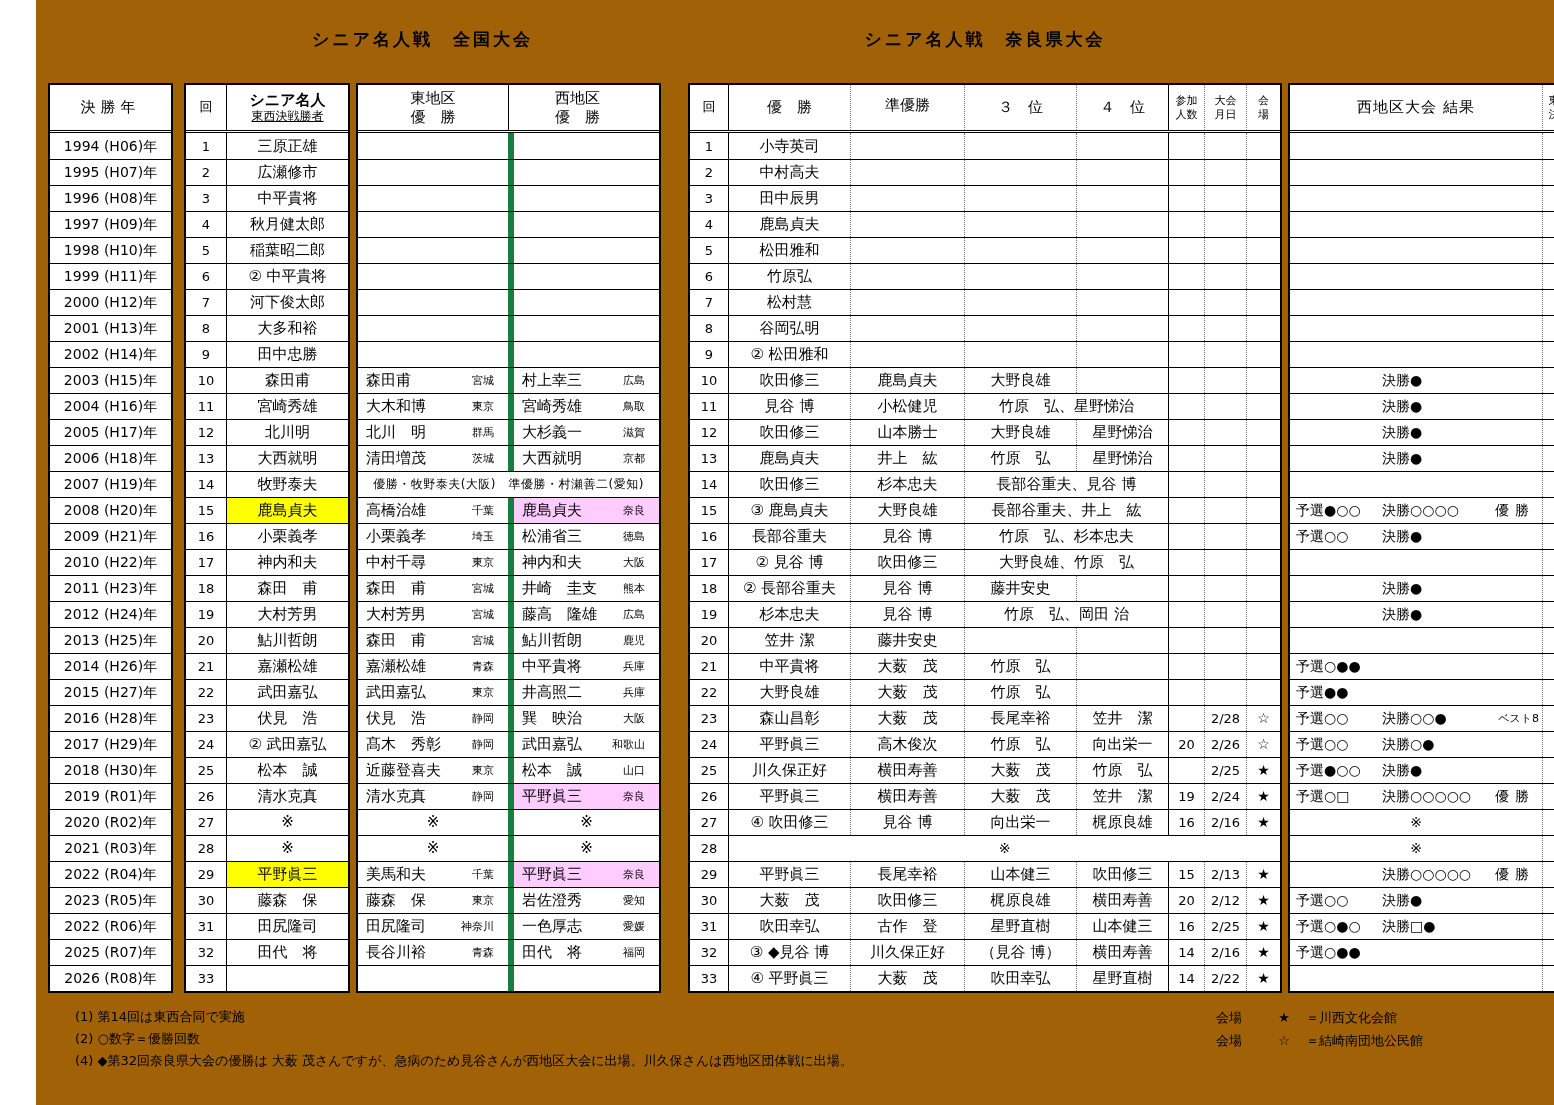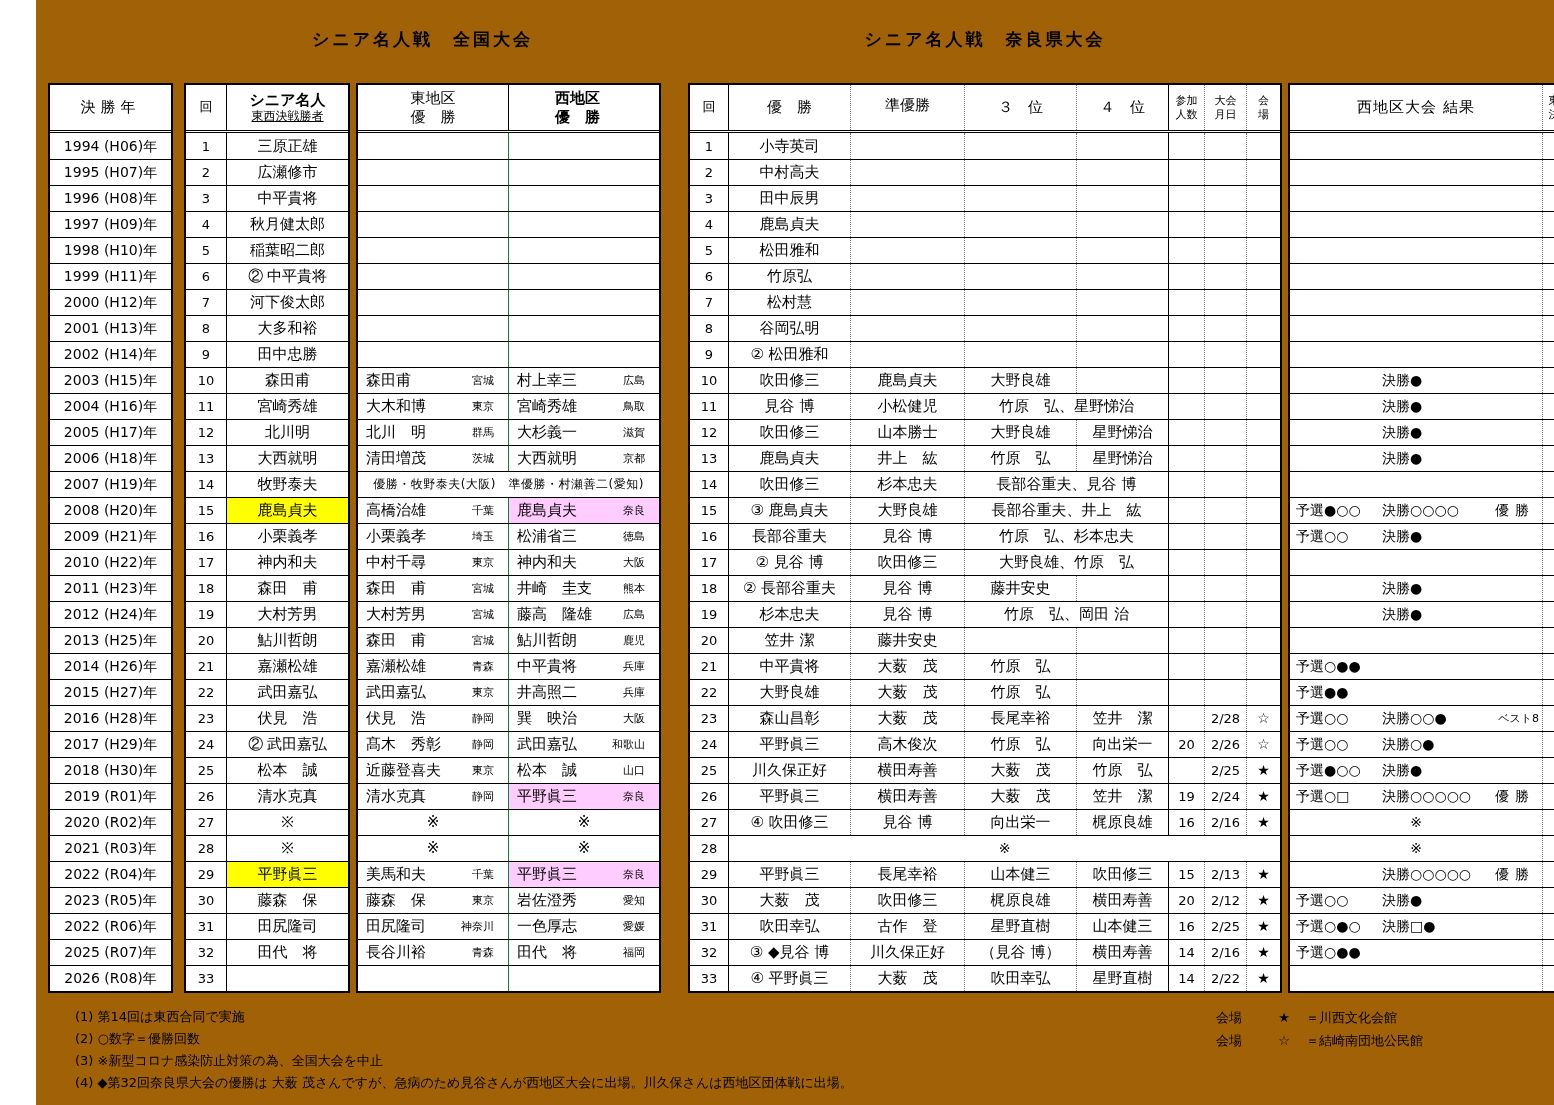--- a/index.html
+++ b/index.html
@@ -18,31 +18,31 @@
   .cell{box-sizing:border-box;overflow:hidden;white-space:nowrap;display:flex;align-items:center;}
   .bl-s{border-left:1px solid #000;}
   .bl-d{border-left:1px dotted #777;}
   .hl{background:#FFFF00;}
   .pink{background:#FFCCFF;}
   
   .a-year{width:121px;justify-content:center;font-size:14px;}
   .hw-a{width:121px;letter-spacing:5px;}
   
   .b-round{width:40px;justify-content:center;font-size:13px;}
-  .b-name{width:122px;justify-content:center;font-size:15px;border-left:1px solid #000;font-family:Liberation Serif, serif;}
+  .b-name{width:122px;justify-content:center;font-size:15px;border-left:1px solid #000;}
   .hw-bround{width:40px;} .hw-bname{width:122px;border-left:1px solid #000;}
   
   .c-east{width:150px;}
-  .c-west{width:151px;border-left:1px solid #15803d;}
+  .c-west{width:151px;border-left:6px solid #15803d;}
   .c-nm{font-size:15px;padding-left:8px;}
   .c-pf{font-size:11px;margin-left:auto;padding-right:14px;}
   .ccenter{justify-content:center;}
   .ccenter .c-nm{padding-left:0;}
   .c-merged{width:301px;justify-content:center;font-size:12px;letter-spacing:0.5px;}
-  .hw-ce{width:150px;} .hw-cw{width:138px;border-left:1px solid #000;font-weight:bold;}
+  .hw-ce{width:150px;} .hw-cw{width:138px;border-left:1px solid #000;}
   
   .d-round{width:38px;justify-content:center;font-size:13px;}
   .d-win{width:122px;justify-content:center;font-size:15px;}
   .d-second{width:114px;justify-content:center;font-size:15px;}
   .d-third{width:112px;justify-content:center;font-size:15px;}
   .d-fourth{width:92px;justify-content:center;font-size:15px;}
   .d-m34{width:204px;justify-content:center;font-size:15px;}
   .d-p{width:36px;justify-content:center;font-size:13px;}
   .d-d{width:42px;justify-content:center;font-size:13px;}
   .d-v{width:34px;justify-content:center;font-size:14px;}
@@ -1356,21 +1356,20 @@
             </span>
           </div>
           <div class="cell e-ew bl-d"></div>
         </div>
       </div>
   </div>
 
   <div class="notes">
     <div>(1) 第14回は東西合同で実施</div>
     <div>(2) ○数字＝優勝回数</div>
-    <div>(3) ※新型コロナ感染防止対策の為、全国大会を中止</div>
     <div>(4) ◆第32回奈良県大会の優勝は 大薮 茂さんですが、急病のため見谷さんが西地区大会に出場。川久保さんは西地区団体戦に出場。</div>
   </div>
 
   <div class="legend">
     <div class="legend-row">
       <span class="legend-label">会場</span>
       <span class="legend-symbol">★</span>
       <span>＝川西文化会館</span>
     </div>
     <div class="legend-row">

